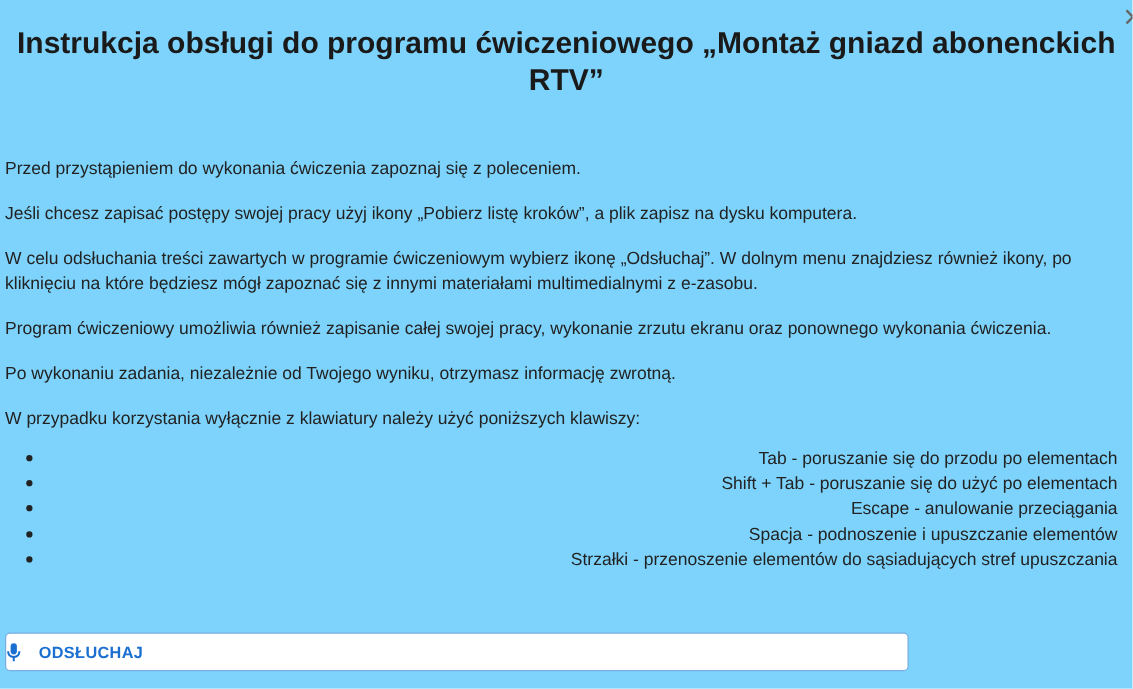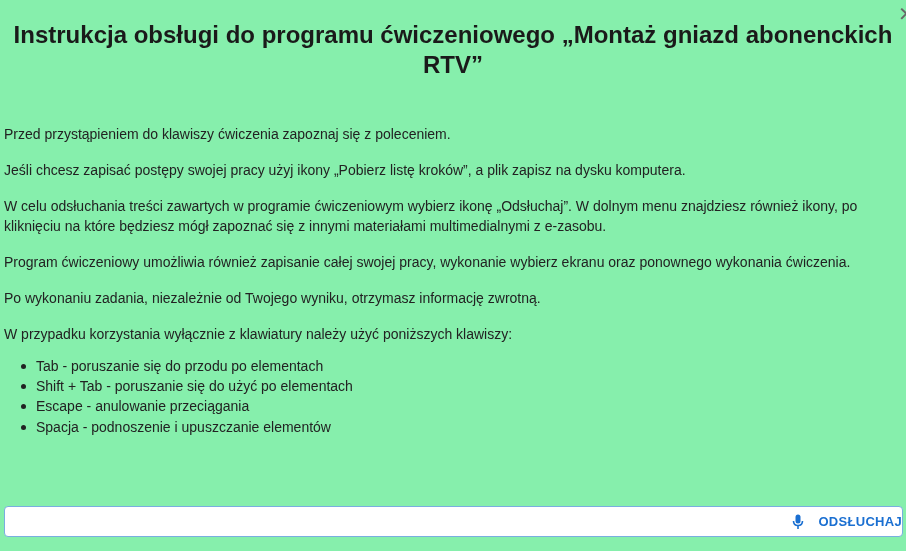--- a/index.html
+++ b/index.html
@@ -5,21 +5,21 @@
     * { box-sizing: border-box; margin: 0; padding: 0; }
     html, body {
       width: 906px; height: 551px; overflow: hidden;
       background: #ffffff;
       font-family: "Liberation Sans", sans-serif;
       color: #222222;
     }
     .dialog {
       position: relative;
       width: 906px; height: 551px;
-      background: #86efac;
+      background: #7dd3fc;
     }
     .close-btn {
       position: absolute;
       top: 4px; left: 898px;
       width: 16px; height: 20px;
       color: #666666;
       font-size: 20px;
       line-height: 20px;
       font-weight: bold;
       cursor: pointer;
@@ -42,39 +42,40 @@
     }
     .content p { margin-bottom: 16px; }
     .content ul {
       list-style: none;
       margin-top: -4px;
     }
     .content li {
       position: relative;
       padding-left: 32px;
       line-height: 20.2px;
+      text-align: right;
     }
     .content li::before {
       content: "";
       position: absolute;
       left: 17px; top: 8px;
       width: 5px; height: 5px;
       border-radius: 50%;
       background: #222222;
     }
     .listen-btn {
       position: absolute;
       top: 506px; left: 4px;
-      width: 899px; height: 31px;
+      width: 723px; height: 31px;
       border: 1px solid #7aaee0;
       border-radius: 4px;
       background: #ffffff;
       display: flex;
       align-items: center;
-      justify-content: flex-end;
+      justify-content: flex-start;
       gap: 14px;
       cursor: pointer;
       color: #1a6fd1;
     }
     .listen-btn .mic {
       width: 12px; height: 16px;
       display: inline-block;
     }
     .listen-btn .label {
       font-size: 13px;
@@ -87,31 +88,32 @@
 <body>
 
 <div class="dialog">
   <div class="close-btn">
     <span>✕</span>
   </div>
 
   <h1 class="title">Instrukcja obsługi do programu ćwiczeniowego „Montaż gniazd abonenckich RTV”</h1>
 
   <div class="content">
-    <p>Przed przystąpieniem do klawiszy ćwiczenia zapoznaj się z poleceniem.</p>
+    <p>Przed przystąpieniem do wykonania ćwiczenia zapoznaj się z poleceniem.</p>
     <p>Jeśli chcesz zapisać postępy swojej pracy użyj ikony „Pobierz listę kroków”, a plik zapisz na dysku komputera.</p>
     <p>W celu odsłuchania treści zawartych w programie ćwiczeniowym wybierz ikonę „Odsłuchaj”. W dolnym menu znajdziesz również ikony, po kliknięciu na które będziesz mógł zapoznać się z innymi materiałami multimedialnymi z e-zasobu.</p>
-    <p>Program ćwiczeniowy umożliwia również zapisanie całej swojej pracy, wykonanie wybierz ekranu oraz ponownego wykonania ćwiczenia.</p>
+    <p>Program ćwiczeniowy umożliwia również zapisanie całej swojej pracy, wykonanie zrzutu ekranu oraz ponownego wykonania ćwiczenia.</p>
     <p>Po wykonaniu zadania, niezależnie od Twojego wyniku, otrzymasz informację zwrotną.</p>
     <p>W przypadku korzystania wyłącznie z klawiatury należy użyć poniższych klawiszy:</p>
     <ul>
       <li>Tab - poruszanie się do przodu po elementach</li>
       <li>Shift + Tab - poruszanie się do użyć po elementach</li>
       <li>Escape - anulowanie przeciągania</li>
       <li>Spacja - podnoszenie i upuszczanie elementów</li>
+      <li>Strzałki - przenoszenie elementów do sąsiadujących stref upuszczania</li>
     </ul>
   </div>
 
   <div class="listen-btn">
     <span class="mic">
       <svg width="12" height="16" viewBox="0 0 12 16">
         <rect x="3.5" y="0.5" width="5" height="9" rx="2.5" fill="#1a6fd1"></rect>
         <path d="M1.5 7 Q1.5 11.5 6 11.5 Q10.5 11.5 10.5 7" stroke="#1a6fd1" stroke-width="1.6" fill="none"></path>
         <rect x="5.2" y="11.5" width="1.6" height="3.5" fill="#1a6fd1"></rect>
       </svg>

